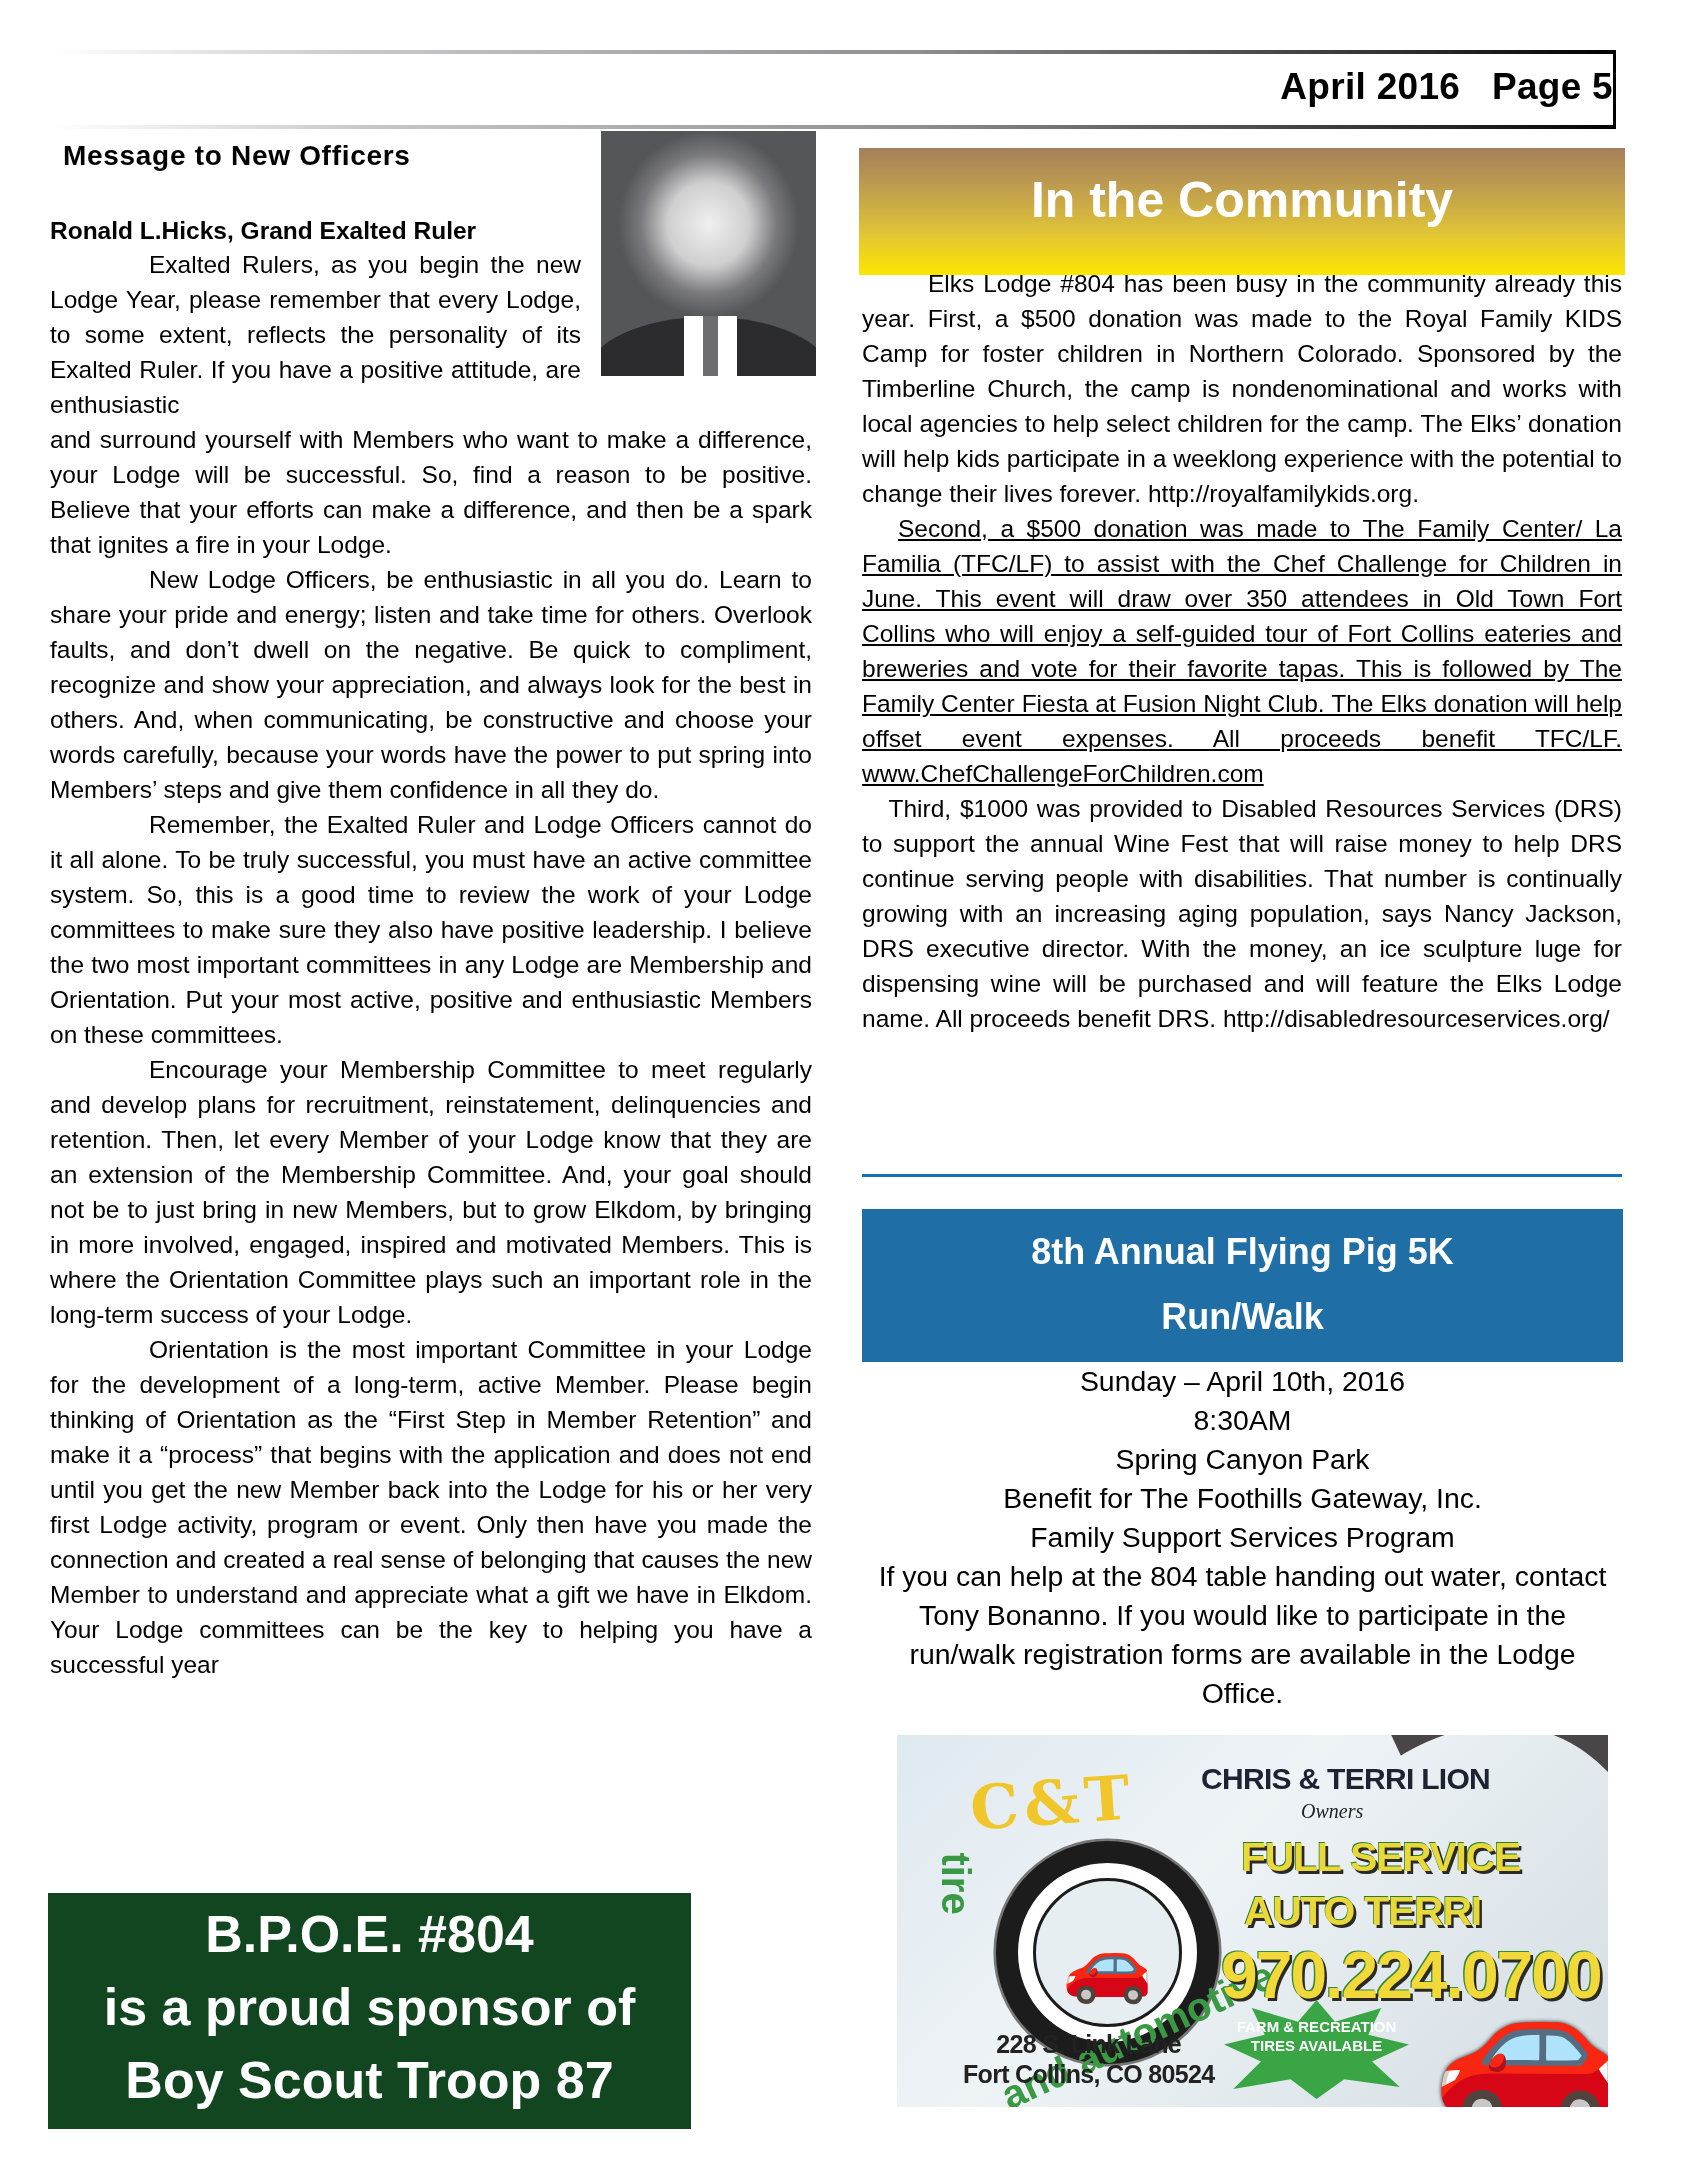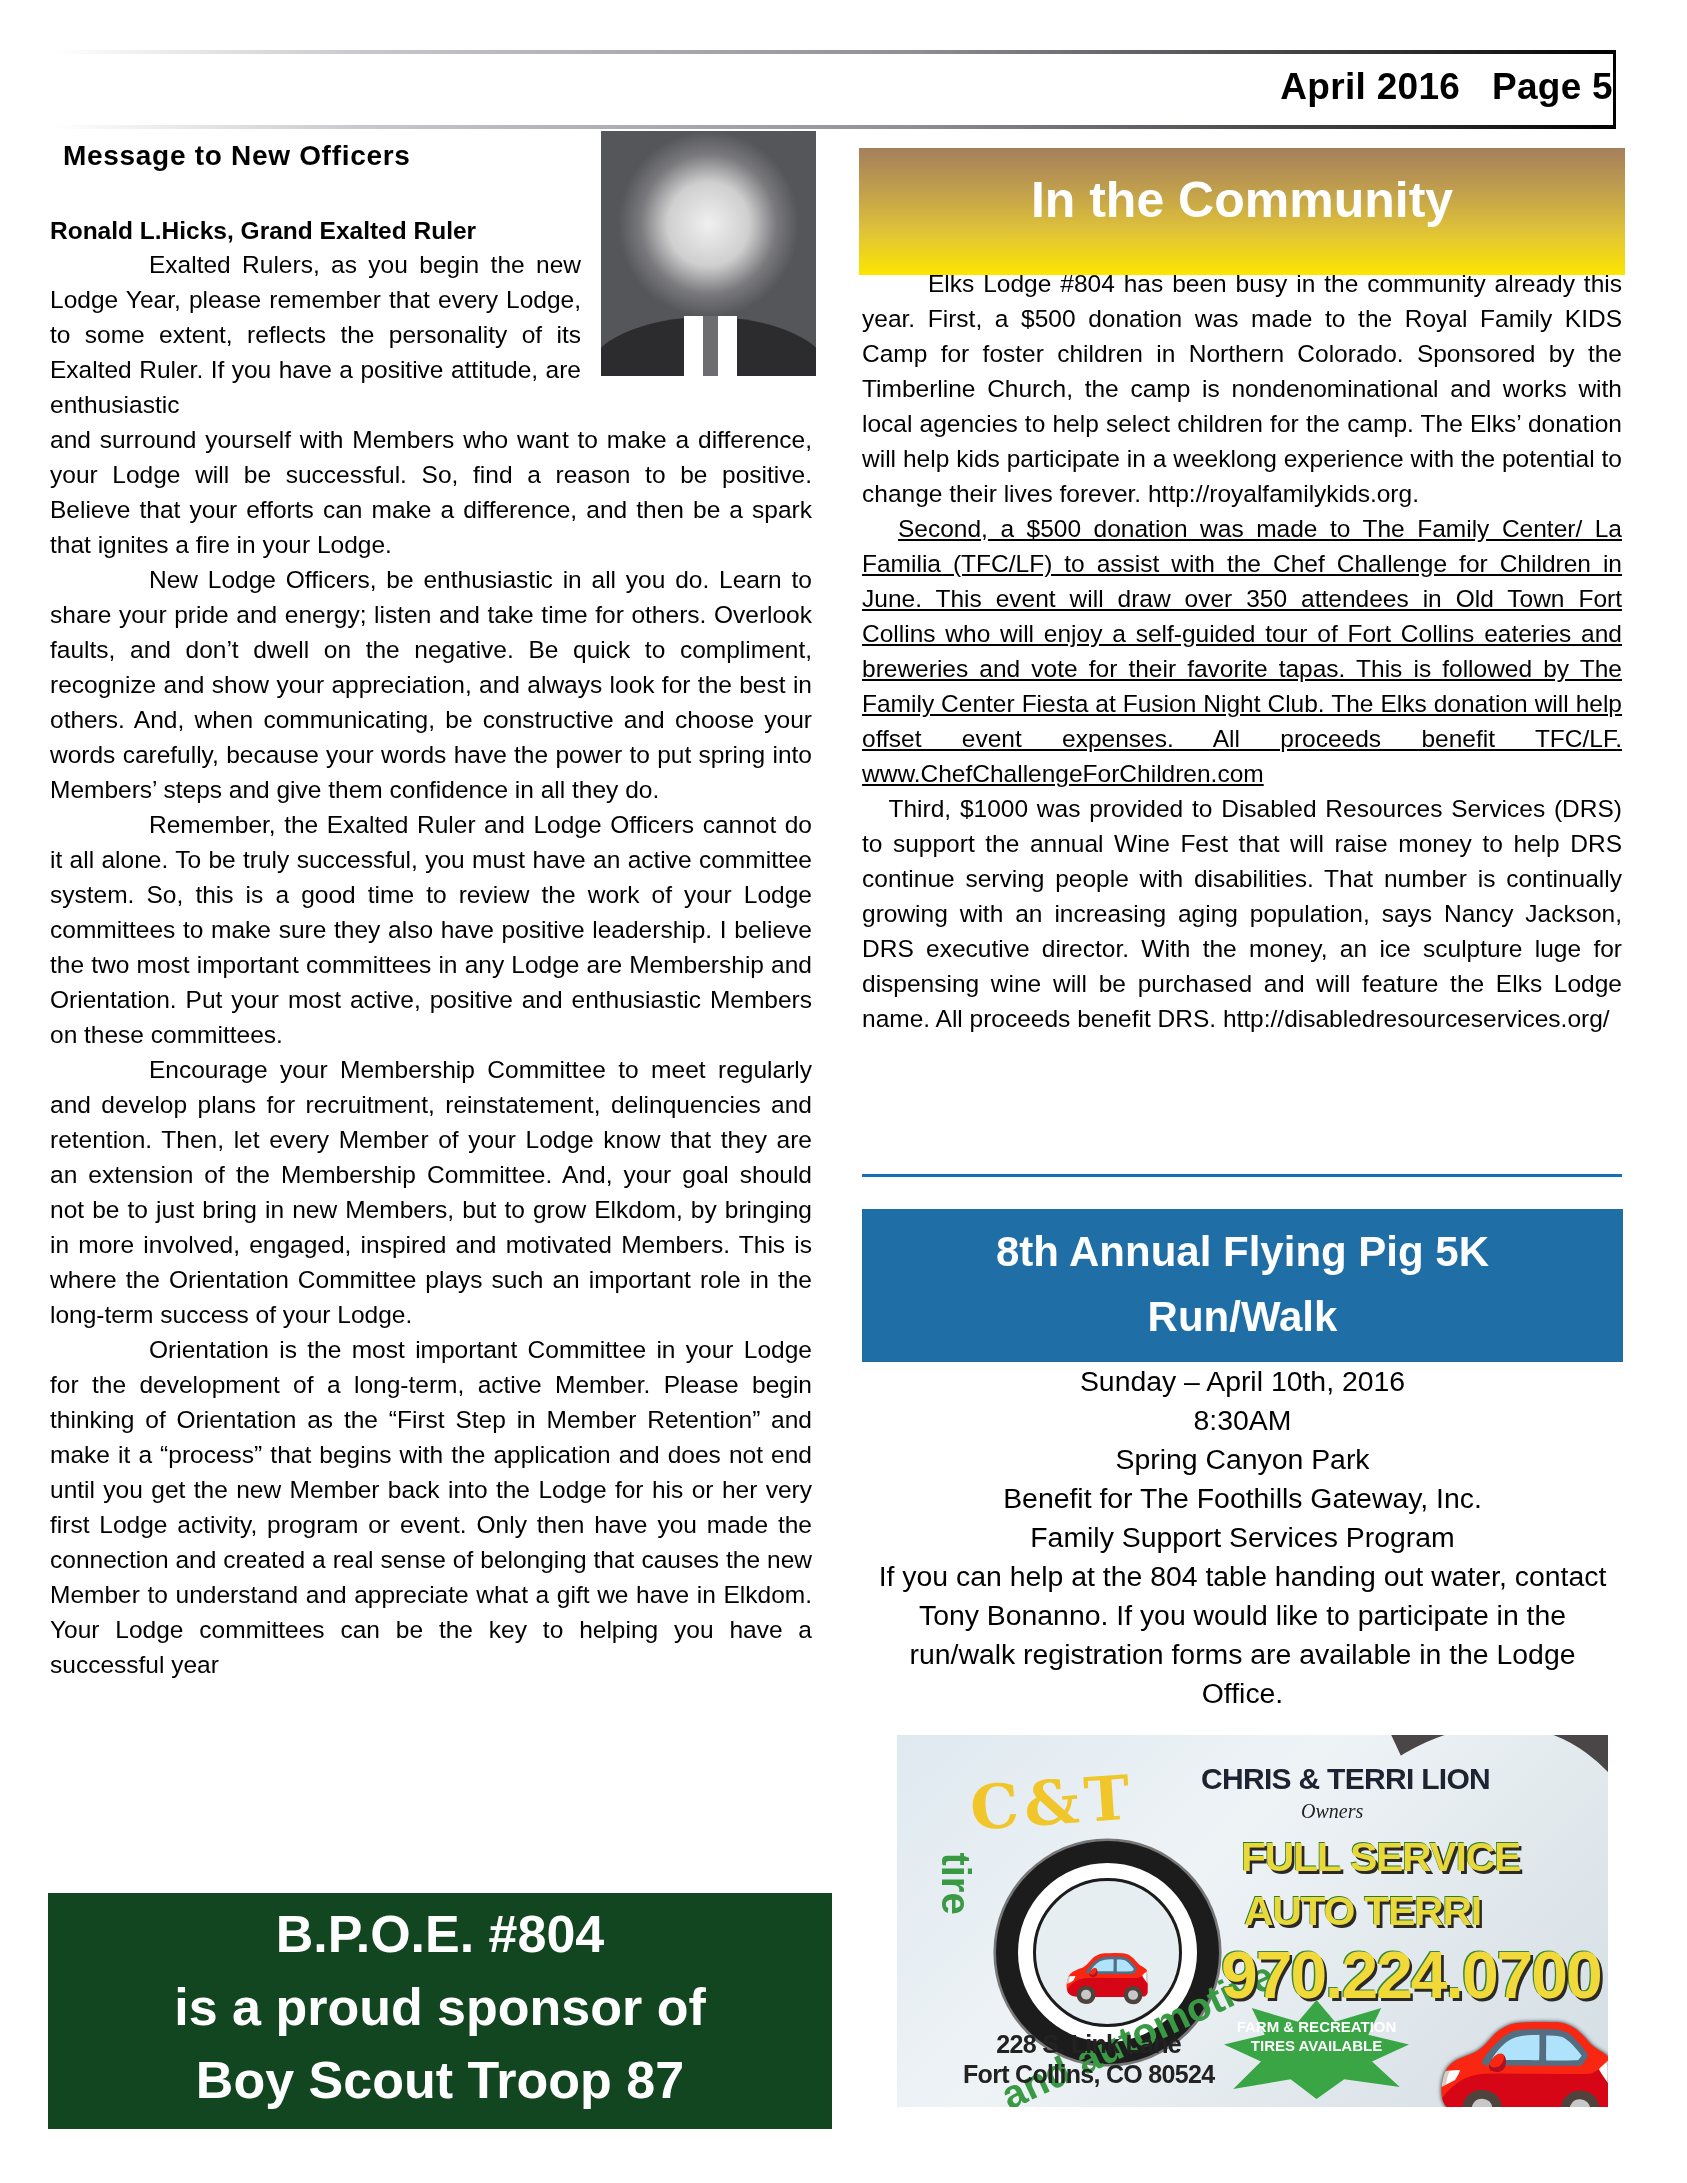--- a/index.html
+++ b/index.html
@@ -17,34 +17,34 @@
            background:radial-gradient(ellipse 42% 38% at 50% 38%, #f0f0f0 0%, #cfcfcf 45%, #7a7a7e 75%, #55565a 100%); overflow:hidden; }
   .photo .suit { position:absolute; left:-13.2px; right:-13.2px; bottom:-53px; height:112px; border-radius:50% 50% 0 0;
                  background:#2c2c2e; }
   .photo .collar { position:absolute; left:83px; bottom:0; width:53px; height:60px;
                    background:linear-gradient(to right,#fff 0 35%,#6d6d70 35% 65%,#fff 65%); }
   .body-text { font-size:24.5px; line-height:35px; text-align:justify; }
   .body-text p { margin:0; text-indent:99px; }
   .left-body { position:absolute; left:50px; top:247px; width:762px; }
   .narrow { width:531px; }
 
-  .green-box { position:absolute; left:48px; top:1893px; width:784px; height:236px; background:#124621;
+  .green-box { position:absolute; left:48px; top:1893px; width:643px; height:236px; background:#124621;
                color:#fff; text-align:center; font-weight:bold; font-size:52px; line-height:73px; padding-top:5.3px; box-sizing:border-box; }
 
   
   .community-hdr { position:absolute; left:859px; top:148px; width:766px; height:127px;
                    background:linear-gradient(to bottom, #a57f5b 0%, #c2a14c 35%, #dfc238 65%, #fce600 100%);
                    color:#fff; font-size:50px; font-weight:bold; text-align:center; line-height:104px; }
   .community-body { position:absolute; left:862px; top:266px; width:760px; }
   .community-body p { text-indent:66px; }
   .community-body p.p2 { text-indent:36px;text-decoration:underline; }
   .community-body p.p3 { text-indent:26.5px; }
   .blue-rule { position:absolute; left:862px; top:1174px; width:760px; height:3.3px; background:#1470b8; }
   .pig-box { position:absolute; left:862px; top:1209px; width:761px; height:153px; background:#1f6ea5;
-             color:#fff; font-weight:bold; font-size:42px; text-align:center; line-height:65px; padding-top:10px; box-sizing:border-box; }
+             color:#fff; font-weight:bold; font-size:36px; text-align:center; line-height:65px; padding-top:10px; box-sizing:border-box; }
   .pig-details { position:absolute; left:862px; top:1362px; width:761px; text-align:center; font-size:28.4px; line-height:39px; }
 
   
   .ad { position:absolute; left:897px; top:1735px; width:711px; height:372px; overflow:hidden;
         background:linear-gradient(135deg, #dfe9f0 0%, #eef3f6 40%, #d3dde3 100%); }
   .ad .swoosh { position:absolute; right:-106px; top:-79px; width:410px; height:595px; border-radius:50%;
                 border:60px solid #4a4546; border-left-color:transparent; border-bottom-color:transparent; transform:rotate(20deg); }
   .ad .ct { position:absolute; left:73px; top:32px; font-family:"DejaVu Serif", serif; font-weight:bold; font-size:61px; color:#f0c62a; letter-spacing:5.3px; transform:rotate(-4deg); }
   .ad .tire { position:absolute; left:99px; top:106px; width:179px; height:179px; border-radius:50%;
               background:#fff; border:22.5px solid #1c1c1c; box-shadow:0 0 0 2.6px #777; }

